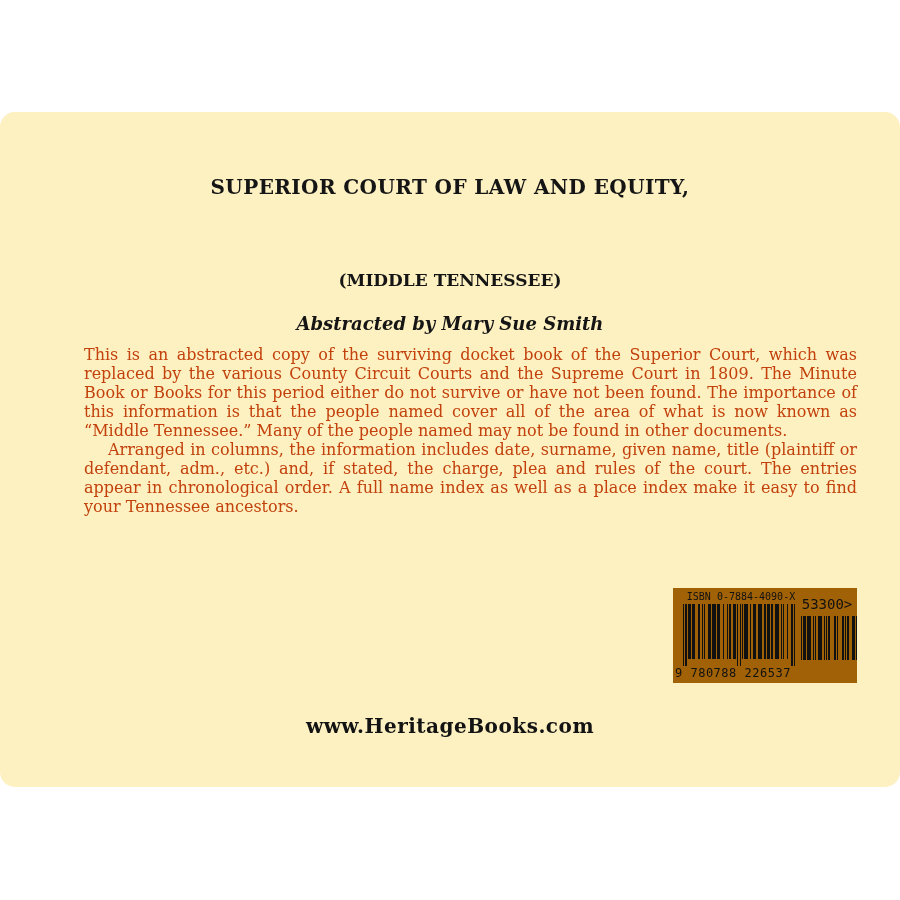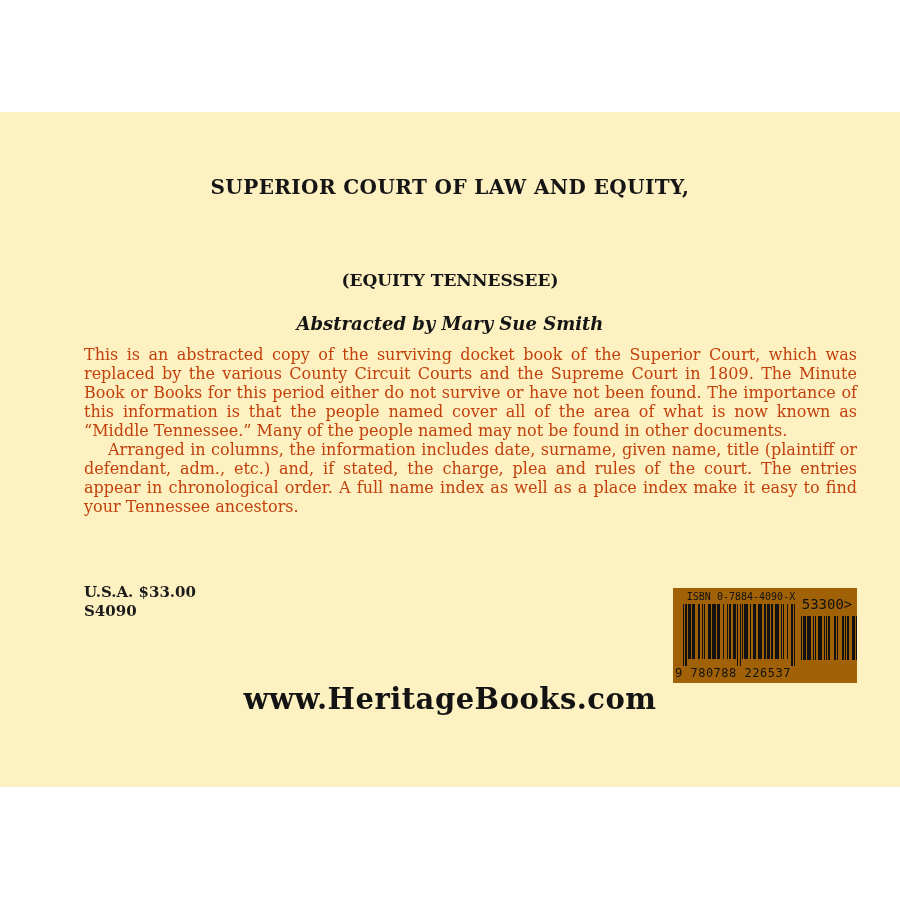--- a/index.html
+++ b/index.html
@@ -6,21 +6,21 @@
   #page {
     position: relative;
     width: 900px; height: 900px;
     background: #ffffff;
     font-family: "DejaVu Serif", "Liberation Serif", serif;
     overflow: hidden;
   }
   #cover {
     position: absolute;
     left: 0; top: 112px;
-    width: 900px; height: 675px;
+    width: 900px; height: 675px; border-radius: 15px;
   }
   .title-block {
     position: absolute;
     left: 0; top: 62px;
     width: 900px;
     text-align: center;
     font-weight: bold;
     font-size: 20px;
     line-height: 27px;
     letter-spacing: 0.4px;
@@ -96,52 +96,48 @@
     left: 126px; top: 8px; width: 56px;
     text-align: center;
     font-family: "DejaVu Sans Mono", "Liberation Mono", monospace;
     font-size: 14px;
     color: #111;
     white-space: nowrap;
   }
   .ean5-svg { position: absolute; left: 128px; top: 28px; }
   .website-url {
     position: absolute;
-    left: 0; top: 570px;
-    width: 900px;
-    text-align: center;
-    font-weight: bold;
-    font-size: 29px;
+    left: 0; top: 602px;
+    width: 900px;
+    text-align: center;
+    font-weight: bold;
+    font-size: 20px;
     letter-spacing: 0.5px;
     color: #131313;
   }
 </style>
 </head>
 <body>
 
 <div id="page">
   <div id="cover" style="background: rgb(253, 240, 193);">
 
     <div class="title-block">
       <div>SUPERIOR COURT OF LAW AND EQUITY,</div>
     </div>
 
-    <div class="region-label">(EQUITY TENNESSEE)</div>
+    <div class="region-label">(MIDDLE TENNESSEE)</div>
 
     <div class="byline">Abstracted by Mary Sue Smith</div>
 
     <div class="description">
       <p>This is an abstracted copy of the surviving docket book of the Superior Court, which was replaced by the various County Circuit Courts and the Supreme Court in 1809. The Minute Book or Books for this period either do not survive or have not been found. The importance of this information is that the people named cover all of the area of what is now known as “Middle Tennessee.” Many of the people named may not be found in other documents.</p>
       <p class="indented">Arranged in columns, the information includes date, surname, given name, title (plaintiff or defendant, adm., etc.) and, if stated, the charge, plea and rules of the court. The entries appear in chronological order. A full name index as well as a place index make it easy to find your Tennessee ancestors.</p>
     </div>
 
-    <div class="price-block">
-      <div>U.S.A. $33.00</div>
-      <div>S4090</div>
-    </div>
 
     <div class="barcode-box" style="background: #a16207;">
       <div class="isbn-label">ISBN 0-7884-4090-X</div>
       <svg id="ean13" class="ean13-svg" width="112" height="62" shape-rendering="crispEdges">
           <rect x="0.00" y="0" width="1.18" height="62" fill="#111111"></rect>
           <rect x="2.36" y="0" width="1.18" height="62" fill="#111111"></rect>
           <rect x="4.72" y="0" width="1.18" height="55" fill="#111111"></rect>
           <rect x="5.89" y="0" width="1.18" height="55" fill="#111111"></rect>
           <rect x="7.07" y="0" width="1.18" height="55" fill="#111111"></rect>
           <rect x="9.43" y="0" width="1.18" height="55" fill="#111111"></rect>

